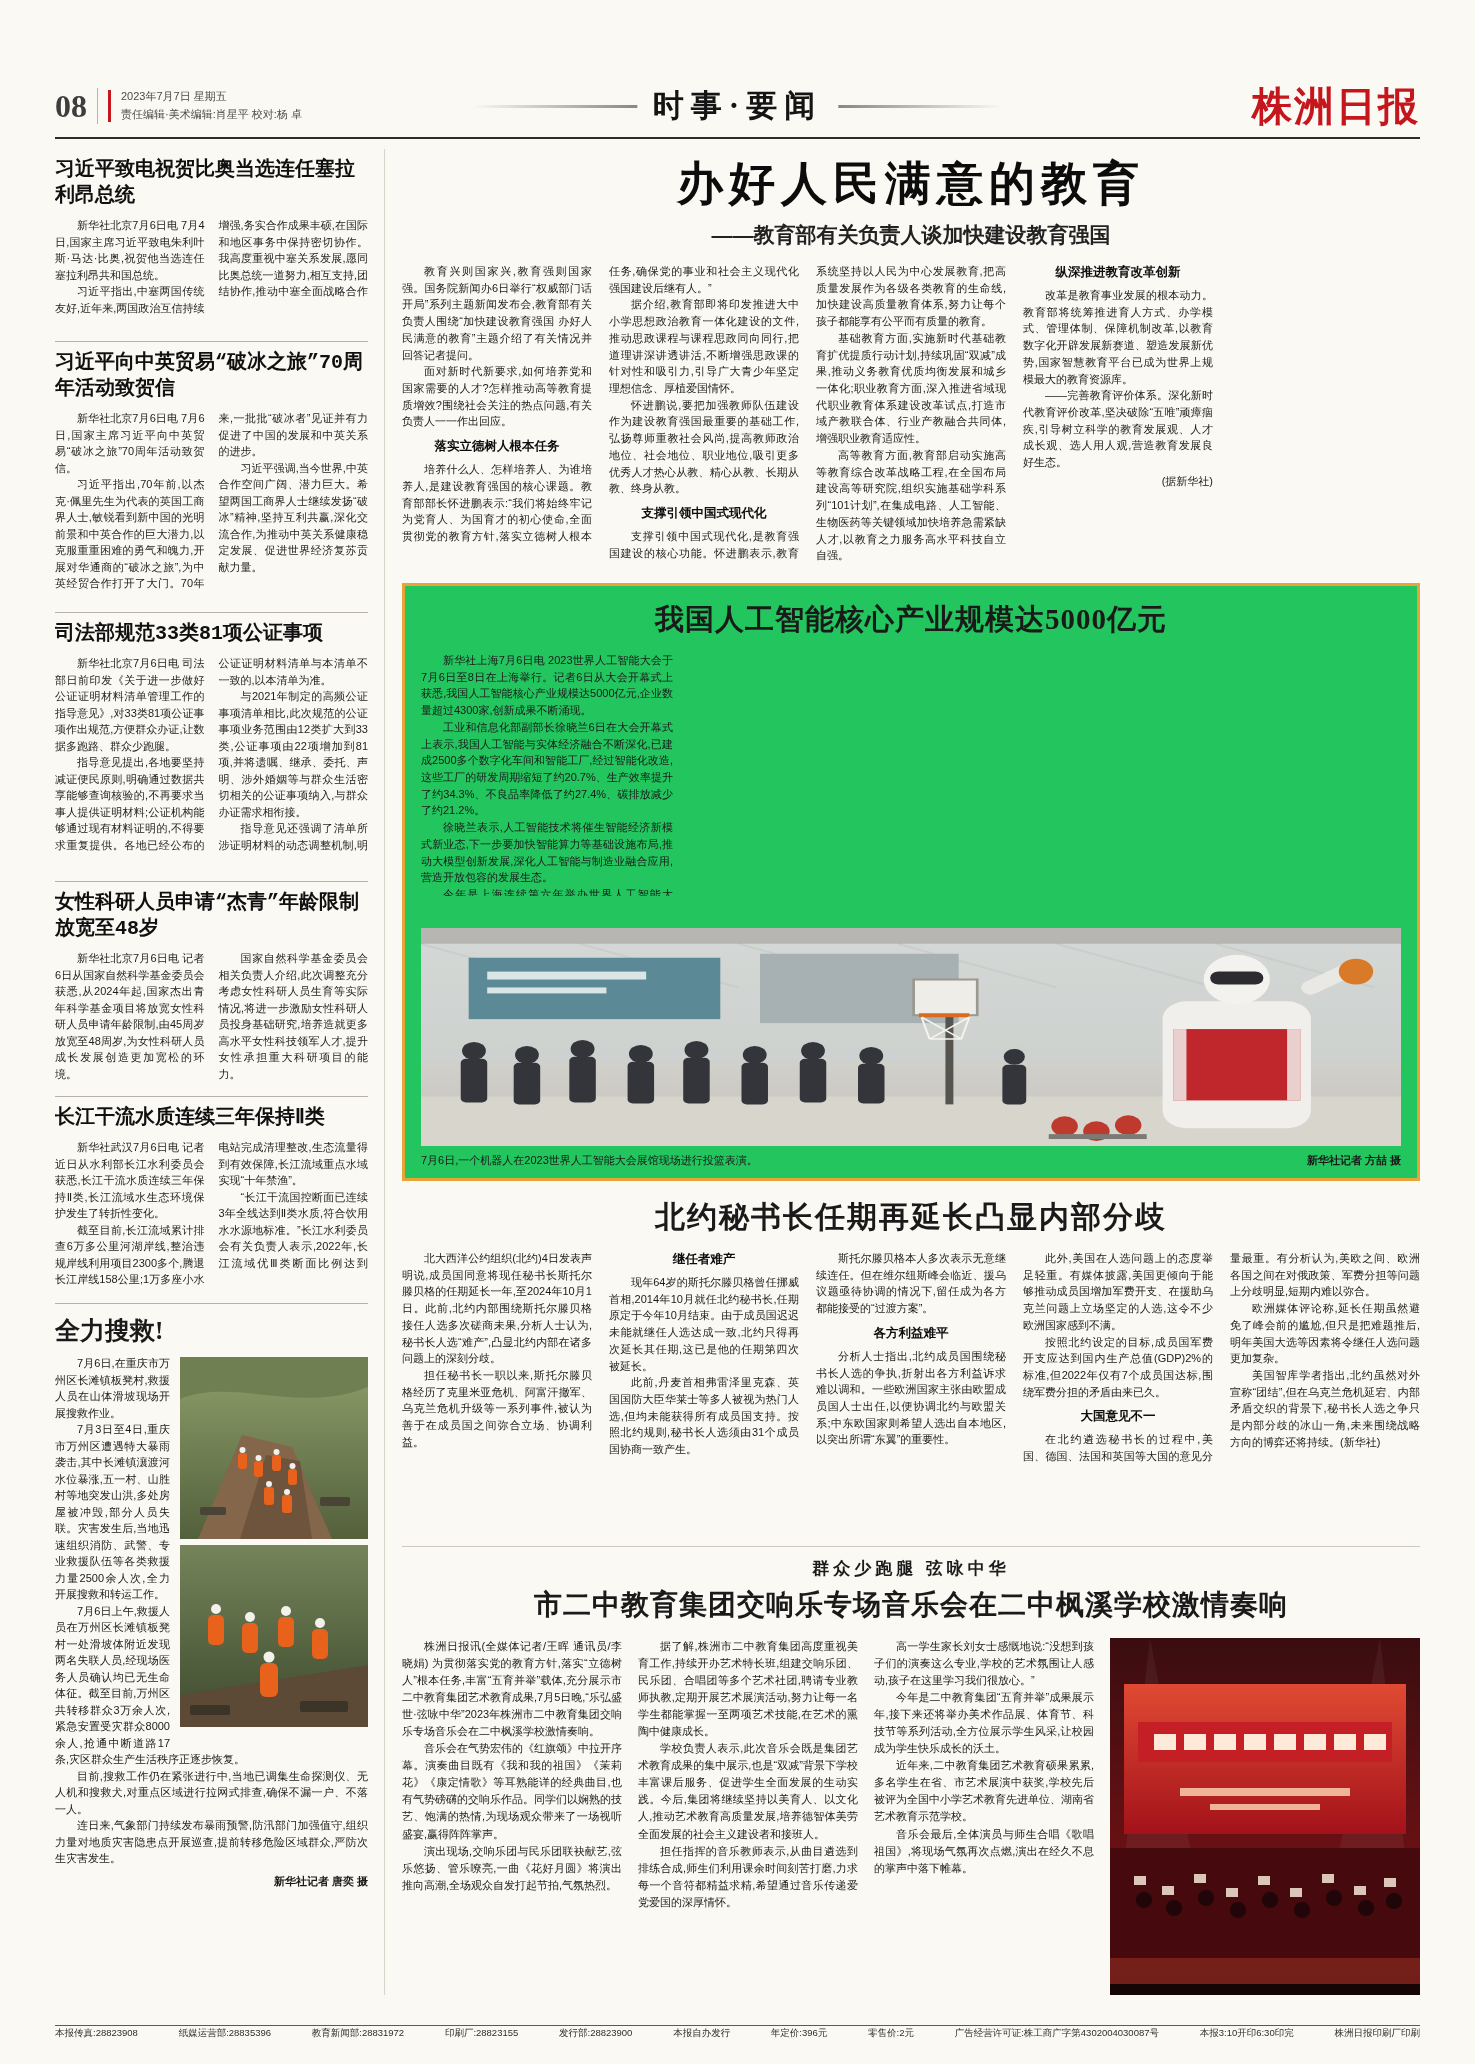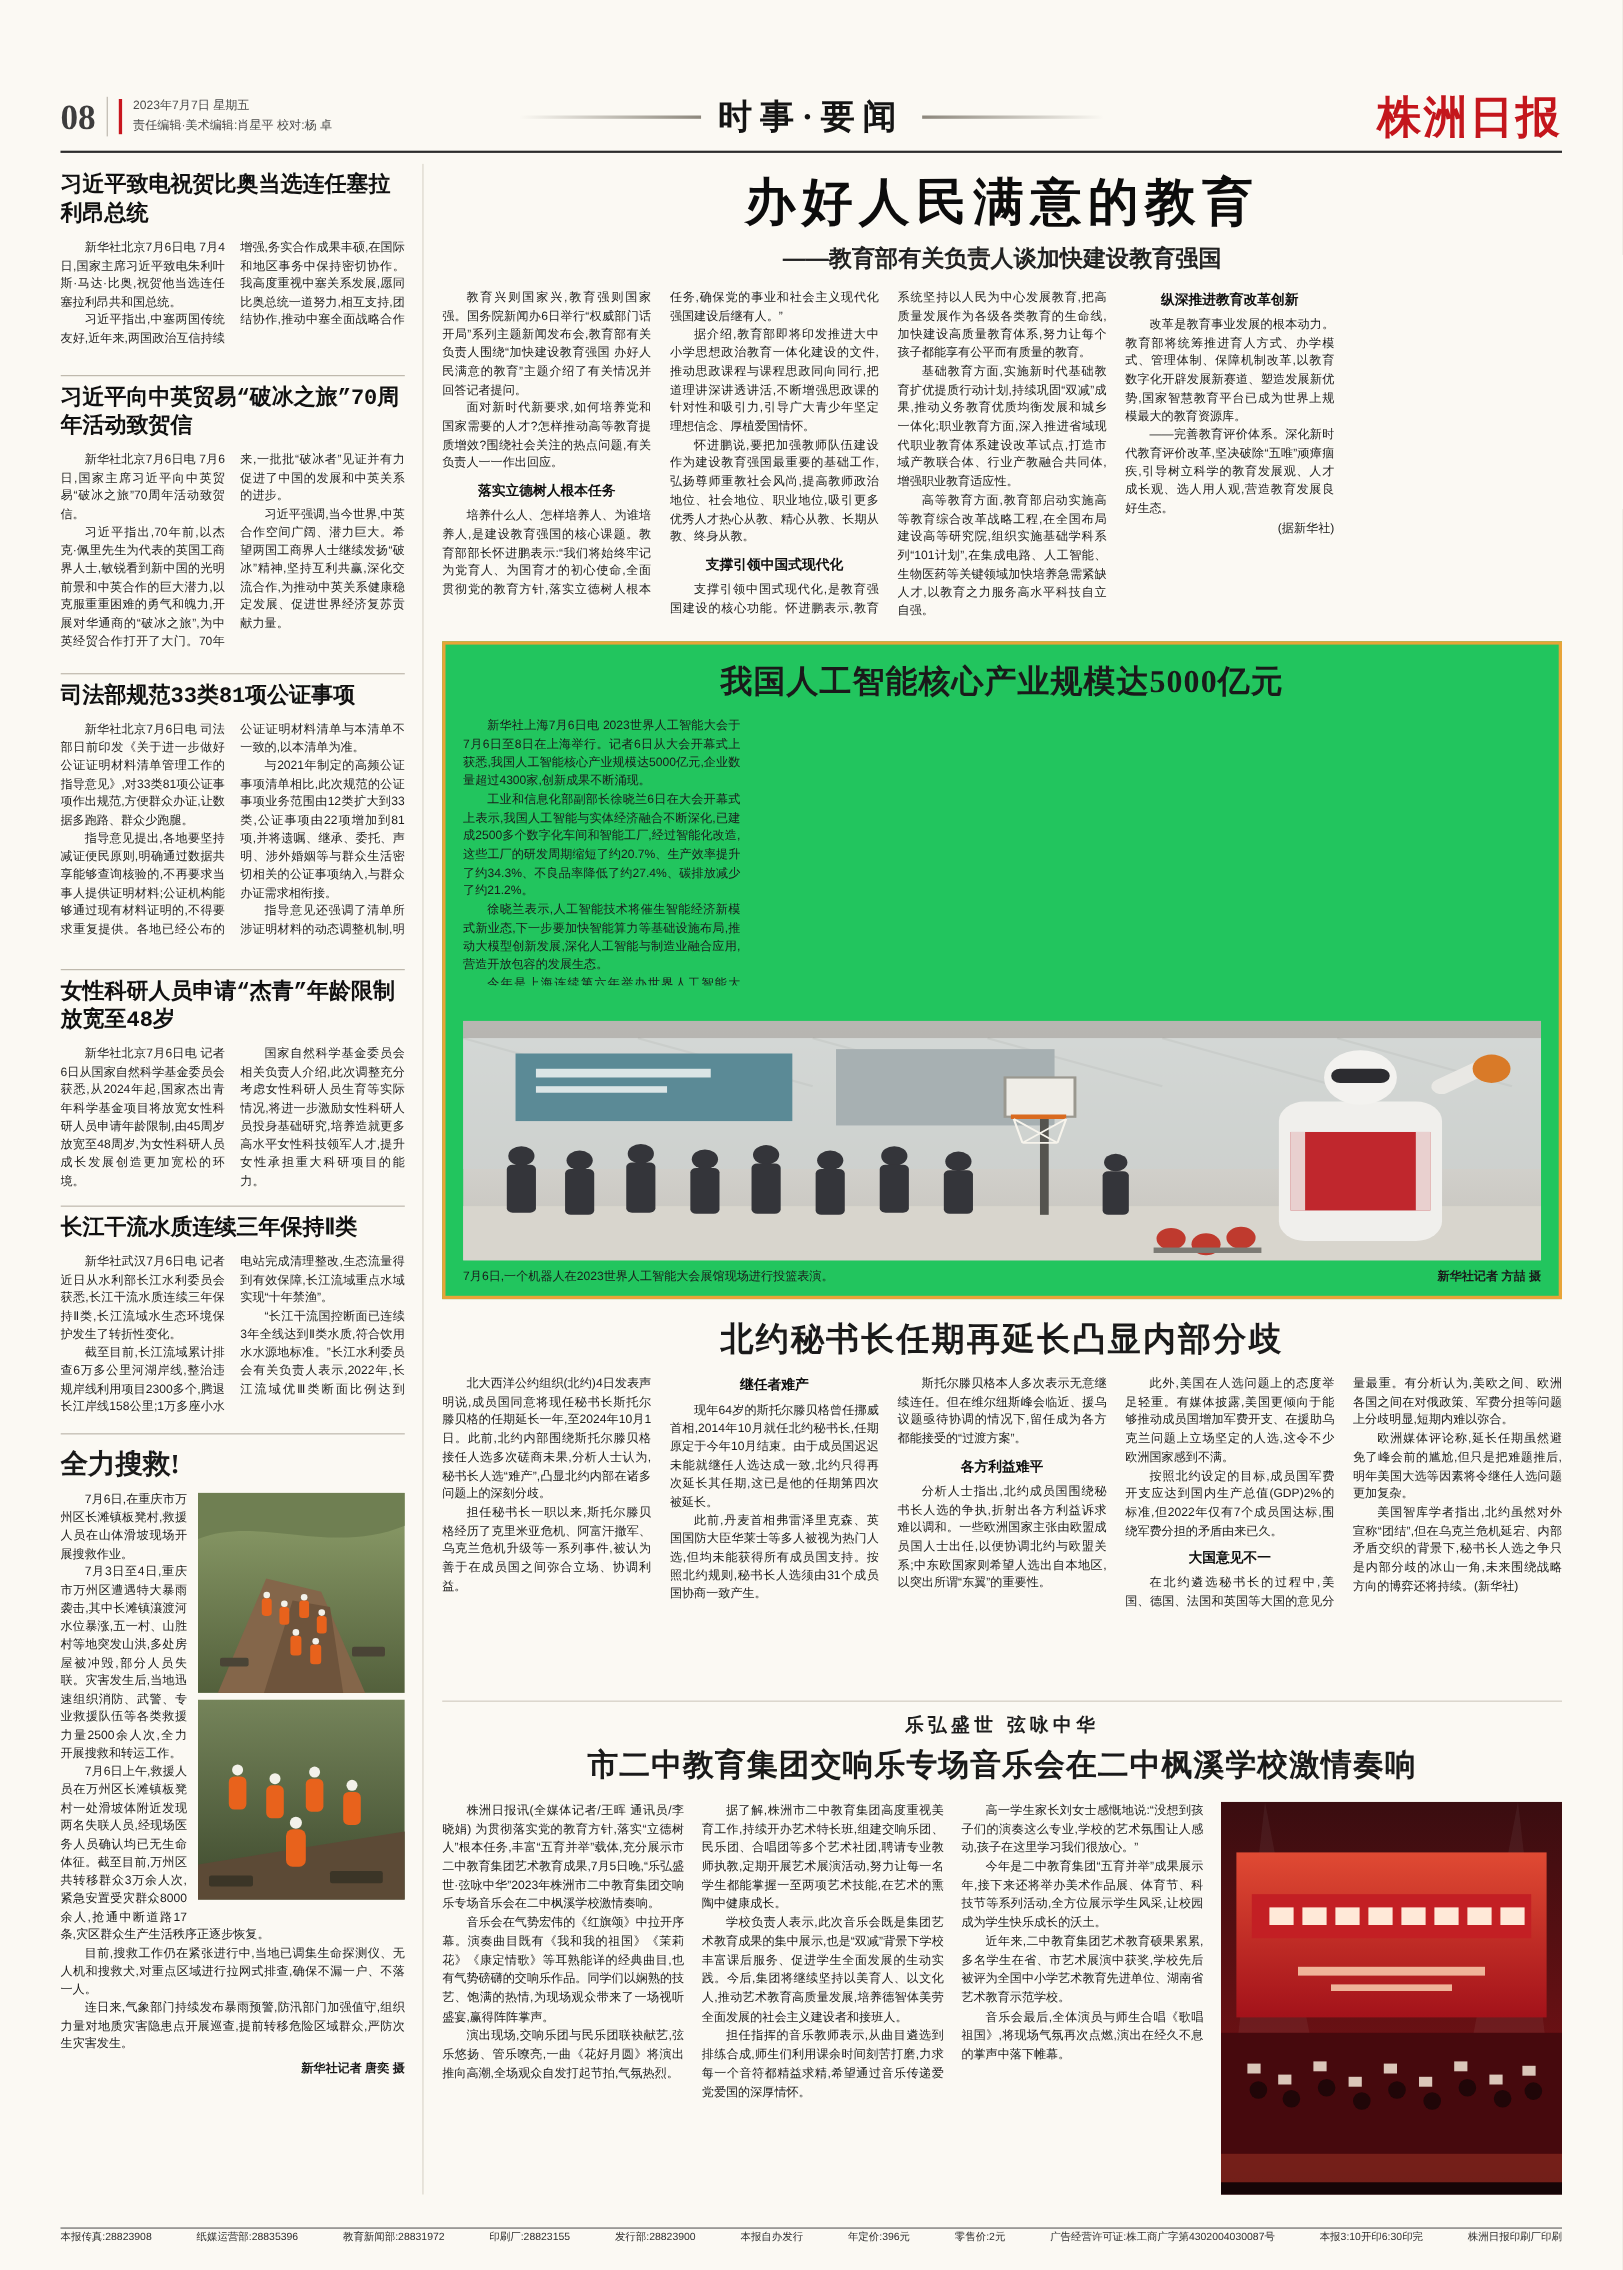--- a/index.html
+++ b/index.html
@@ -355,21 +355,21 @@
             <p class="flow-para">此外,美国在人选问题上的态度举足轻重。有媒体披露,美国更倾向于能够推动成员国增加军费开支、在援助乌克兰问题上立场坚定的人选,这令不少欧洲国家感到不满。</p>
             <p class="flow-para">按照北约设定的目标,成员国军费开支应达到国内生产总值(GDP)2%的标准,但2022年仅有7个成员国达标,围绕军费分担的矛盾由来已久。</p>
             <h4 class="flow-subhead">大国意见不一</h4>
             <p class="flow-para">在北约遴选秘书长的过程中,美国、德国、法国和英国等大国的意见分量最重。有分析认为,美欧之间、欧洲各国之间在对俄政策、军费分担等问题上分歧明显,短期内难以弥合。</p>
             <p class="flow-para">欧洲媒体评论称,延长任期虽然避免了峰会前的尴尬,但只是把难题推后,明年美国大选等因素将令继任人选问题更加复杂。</p>
             <p class="flow-para">美国智库学者指出,北约虽然对外宣称“团结”,但在乌克兰危机延宕、内部矛盾交织的背景下,秘书长人选之争只是内部分歧的冰山一角,未来围绕战略方向的博弈还将持续。(新华社)</p>
           </div>
       </article>
 
       <article class="concert">
-        <div class="concert-kicker">乐弘盛世 弦咏中华</div>
+        <div class="concert-kicker">群众少跑腿 弦咏中华</div>
         <h2 class="concert-headline">市二中教育集团交响乐专场音乐会在二中枫溪学校激情奏响</h2>
         <div class="concert-content">
           <div class="concert-text">
               <p class="flow-para">株洲日报讯(全媒体记者/王晖 通讯员/李晓娟) 为贯彻落实党的教育方针,落实“立德树人”根本任务,丰富“五育并举”载体,充分展示市二中教育集团艺术教育成果,7月5日晚,“乐弘盛世·弦咏中华”2023年株洲市二中教育集团交响乐专场音乐会在二中枫溪学校激情奏响。</p>
               <p class="flow-para">音乐会在气势宏伟的《红旗颂》中拉开序幕。演奏曲目既有《我和我的祖国》《茉莉花》《康定情歌》等耳熟能详的经典曲目,也有气势磅礴的交响乐作品。同学们以娴熟的技艺、饱满的热情,为现场观众带来了一场视听盛宴,赢得阵阵掌声。</p>
               <p class="flow-para">演出现场,交响乐团与民乐团联袂献艺,弦乐悠扬、管乐嘹亮,一曲《花好月圆》将演出推向高潮,全场观众自发打起节拍,气氛热烈。</p>
               <p class="flow-para">据了解,株洲市二中教育集团高度重视美育工作,持续开办艺术特长班,组建交响乐团、民乐团、合唱团等多个艺术社团,聘请专业教师执教,定期开展艺术展演活动,努力让每一名学生都能掌握一至两项艺术技能,在艺术的熏陶中健康成长。</p>
               <p class="flow-para">学校负责人表示,此次音乐会既是集团艺术教育成果的集中展示,也是“双减”背景下学校丰富课后服务、促进学生全面发展的生动实践。今后,集团将继续坚持以美育人、以文化人,推动艺术教育高质量发展,培养德智体美劳全面发展的社会主义建设者和接班人。</p>
               <p class="flow-para">担任指挥的音乐教师表示,从曲目遴选到排练合成,师生们利用课余时间刻苦打磨,力求每一个音符都精益求精,希望通过音乐传递爱党爱国的深厚情怀。</p>
               <p class="flow-para">高一学生家长刘女士感慨地说:“没想到孩子们的演奏这么专业,学校的艺术氛围让人感动,孩子在这里学习我们很放心。”</p>

